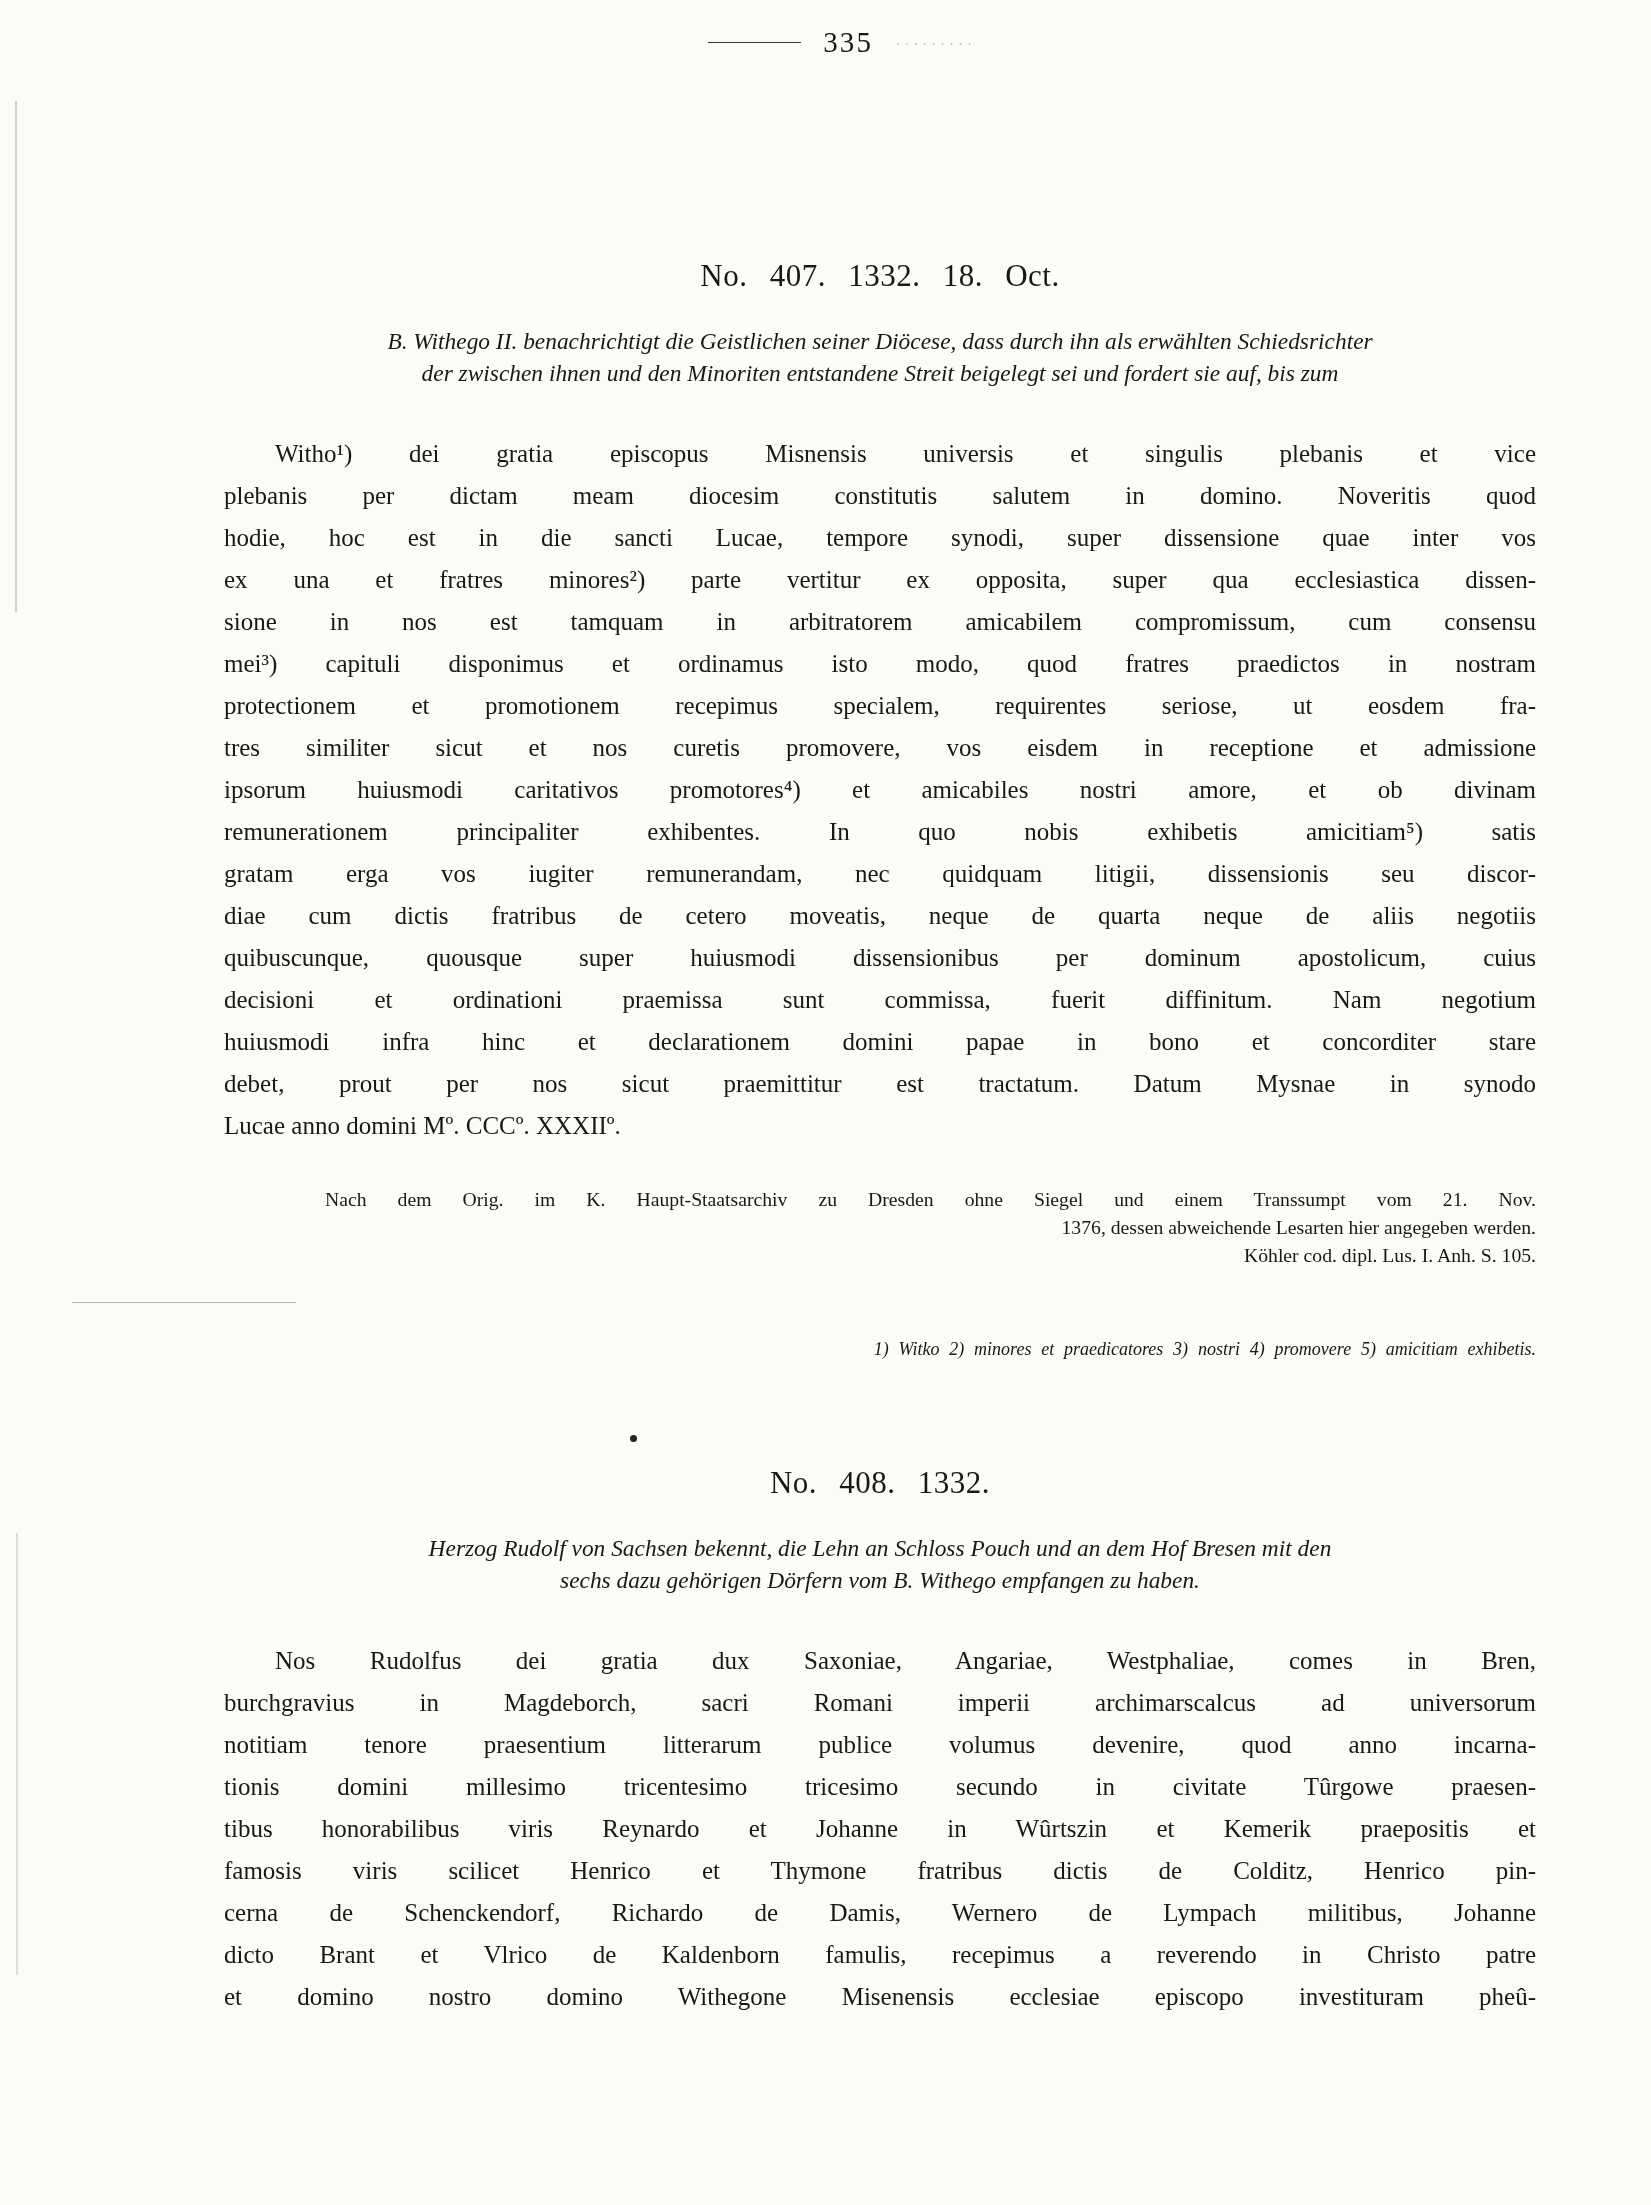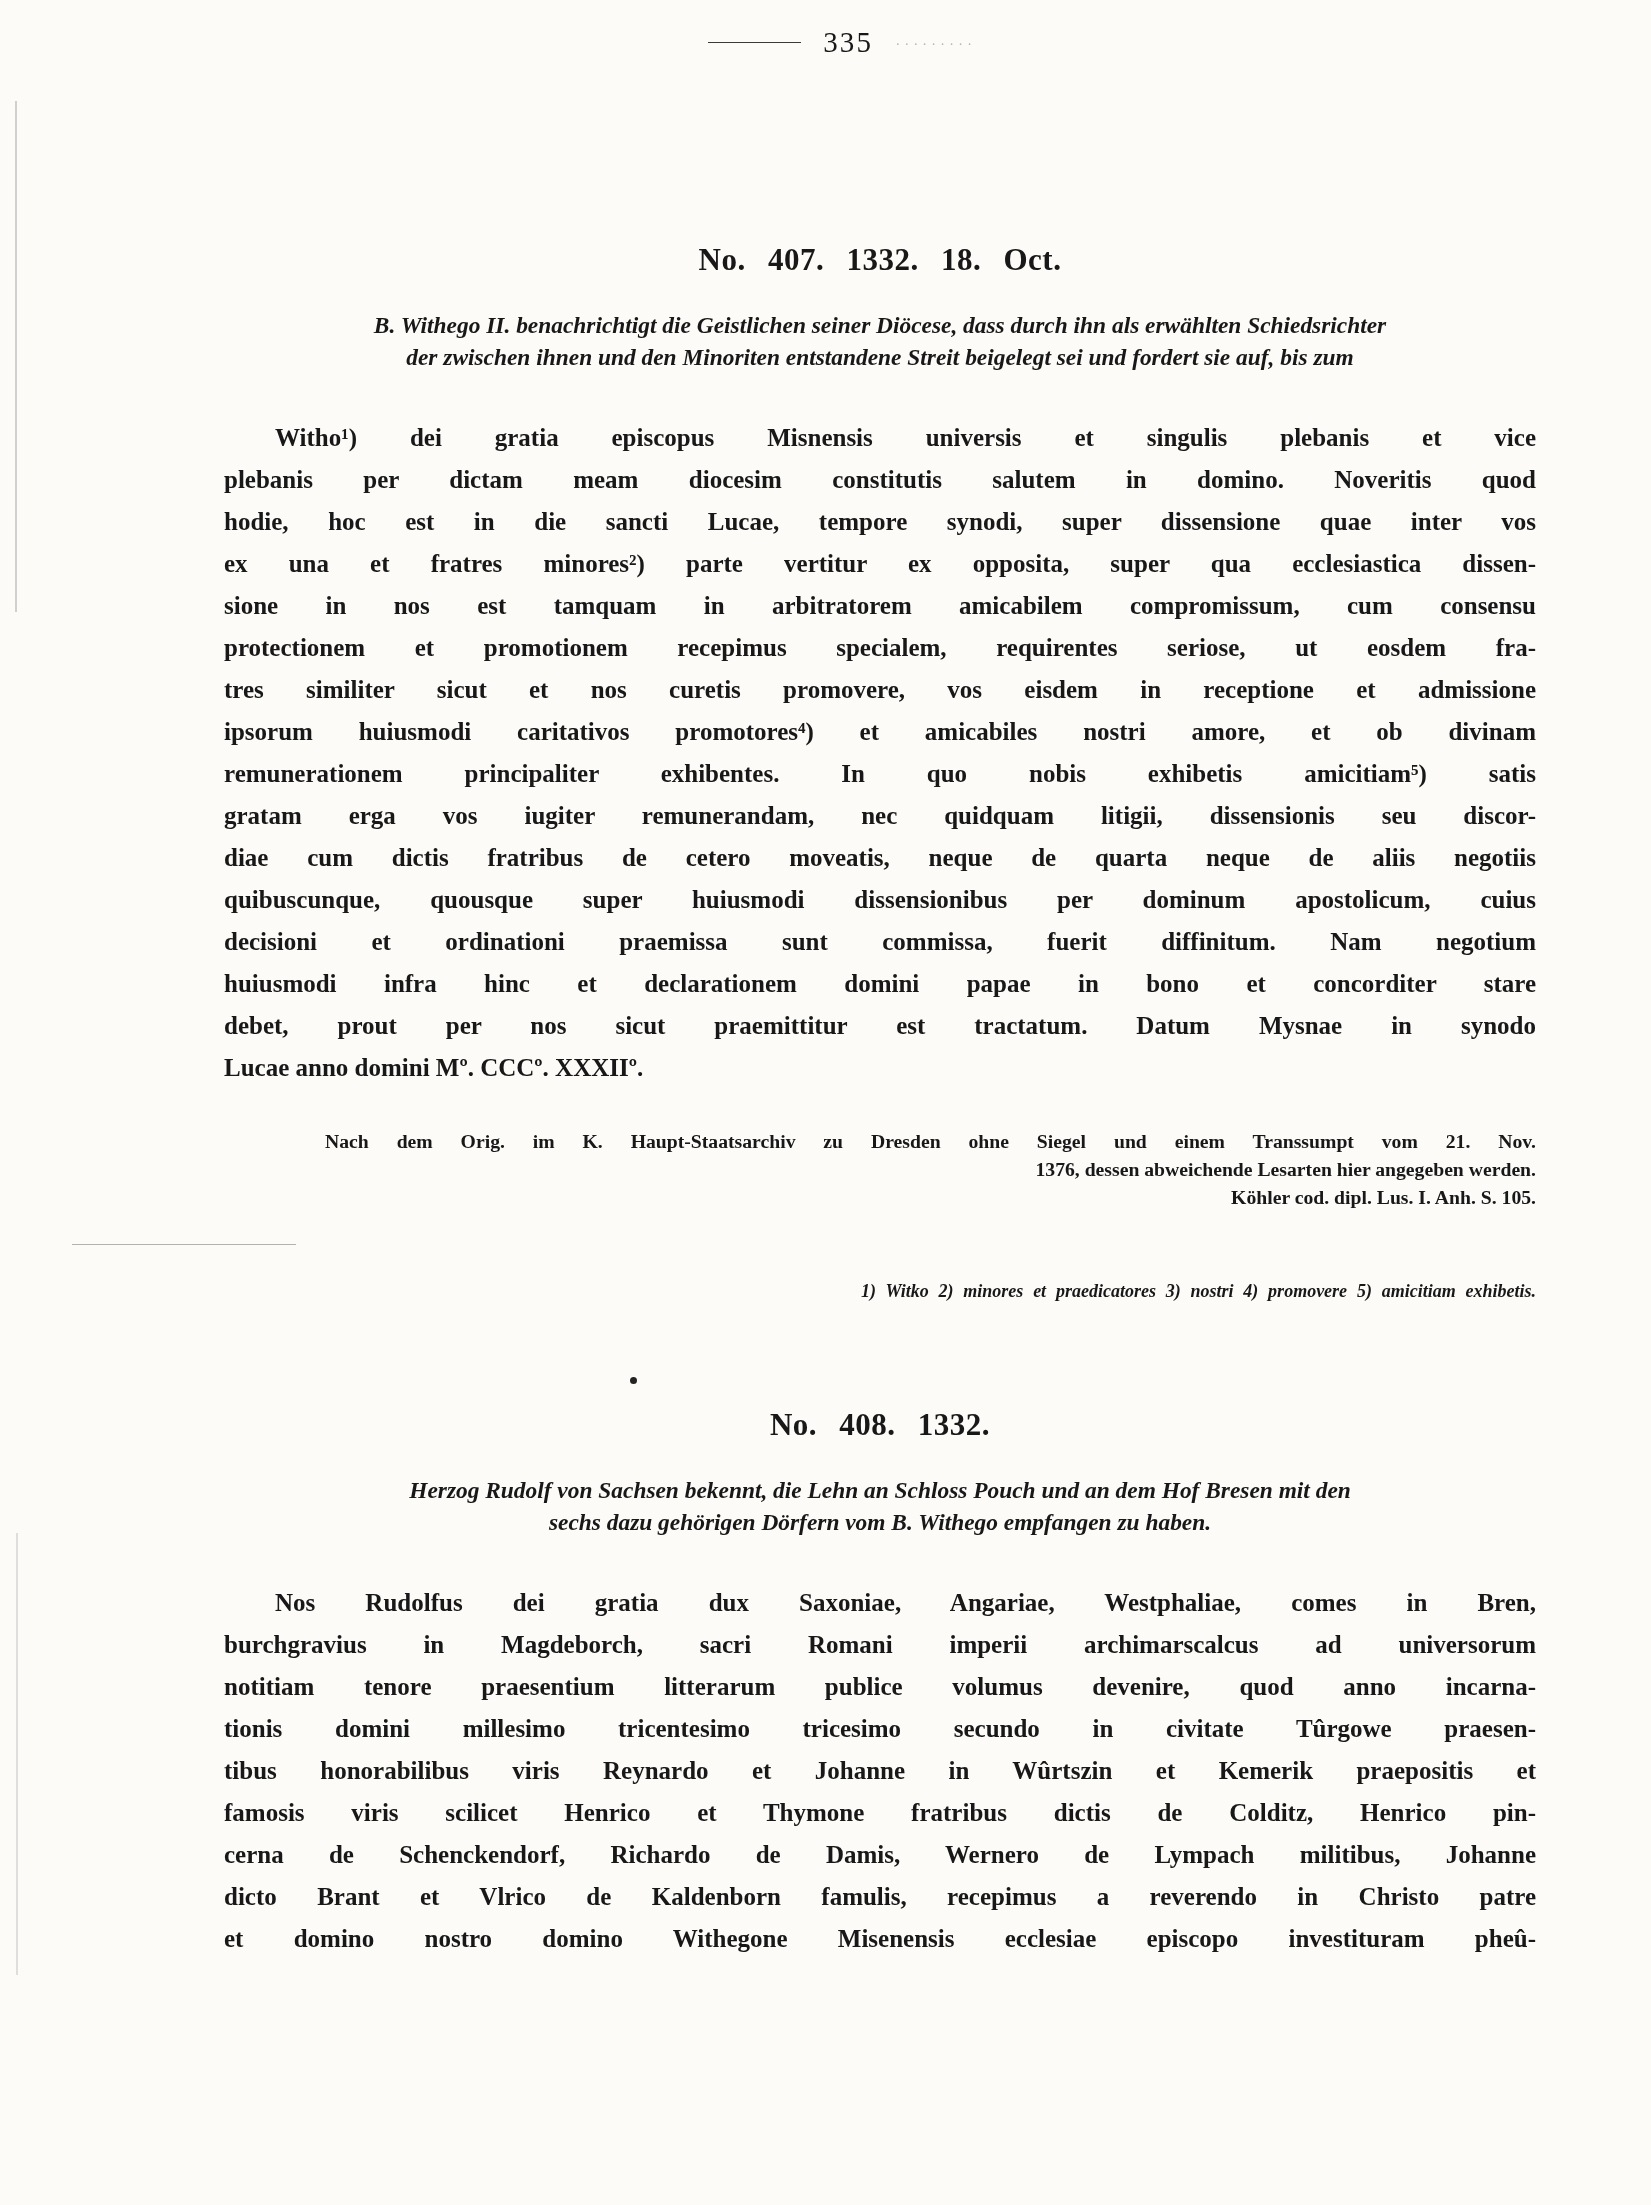--- a/index.html
+++ b/index.html
@@ -45,24 +45,23 @@
   .runhead .dots {
     color: #b9b6b0;
     font-size: 14px;
     letter-spacing: 4.3px;
     transform: translateY(3.2px);
   }
 
   .page-inner {
     position: absolute;
     left: 224px;
-    top: 0;
+    top: 16px;
     width: 1312px;
     padding-top: 241px;
-    font-weight: bold;
   }
 
   .heading {
     text-align: center;
     font-size: 31px;
     line-height: 37px;
     word-spacing: 14px;
     letter-spacing: 0.5px;
   }
 
@@ -145,20 +144,21 @@
     <div class="summary">
         <div class="line">B. Withego II. benachrichtigt die Geistlichen seiner Diöcese, dass durch ihn als erwählten Schiedsrichter</div>
         <div class="line">der zwischen ihnen und den Minoriten entstandene Streit beigelegt sei und fordert sie auf, bis zum</div>
       </div>
     <div class="body-para ended">
         <div class="line">Witho¹) dei gratia episcopus Misnensis universis et singulis plebanis et vice</div>
         <div class="line">plebanis per dictam meam diocesim constitutis salutem in domino. Noveritis quod</div>
         <div class="line">hodie, hoc est in die sancti Lucae, tempore synodi, super dissensione quae inter vos</div>
         <div class="line">ex una et fratres minores²) parte vertitur ex opposita, super qua ecclesiastica dissen-</div>
         <div class="line">sione in nos est tamquam in arbitratorem amicabilem compromissum, cum consensu</div>
+        <div class="line">mei³) capituli disponimus et ordinamus isto modo, quod fratres praedictos in nostram</div>
         <div class="line">protectionem et promotionem recepimus specialem, requirentes seriose, ut eosdem fra-</div>
         <div class="line">tres similiter sicut et nos curetis promovere, vos eisdem in receptione et admissione</div>
         <div class="line">ipsorum huiusmodi caritativos promotores⁴) et amicabiles nostri amore, et ob divinam</div>
         <div class="line">remunerationem principaliter exhibentes.  In quo nobis exhibetis amicitiam⁵) satis</div>
         <div class="line">gratam erga vos iugiter remunerandam, nec quidquam litigii, dissensionis seu discor-</div>
         <div class="line">diae cum dictis fratribus de cetero moveatis, neque de quarta neque de aliis negotiis</div>
         <div class="line">quibuscunque, quousque super huiusmodi dissensionibus per dominum apostolicum, cuius</div>
         <div class="line">decisioni et ordinationi praemissa sunt commissa, fuerit diffinitum.  Nam negotium</div>
         <div class="line">huiusmodi infra hinc et declarationem domini papae in bono et concorditer stare</div>
         <div class="line">debet, prout per nos sicut praemittitur est tractatum.  Datum Mysnae in synodo</div>

